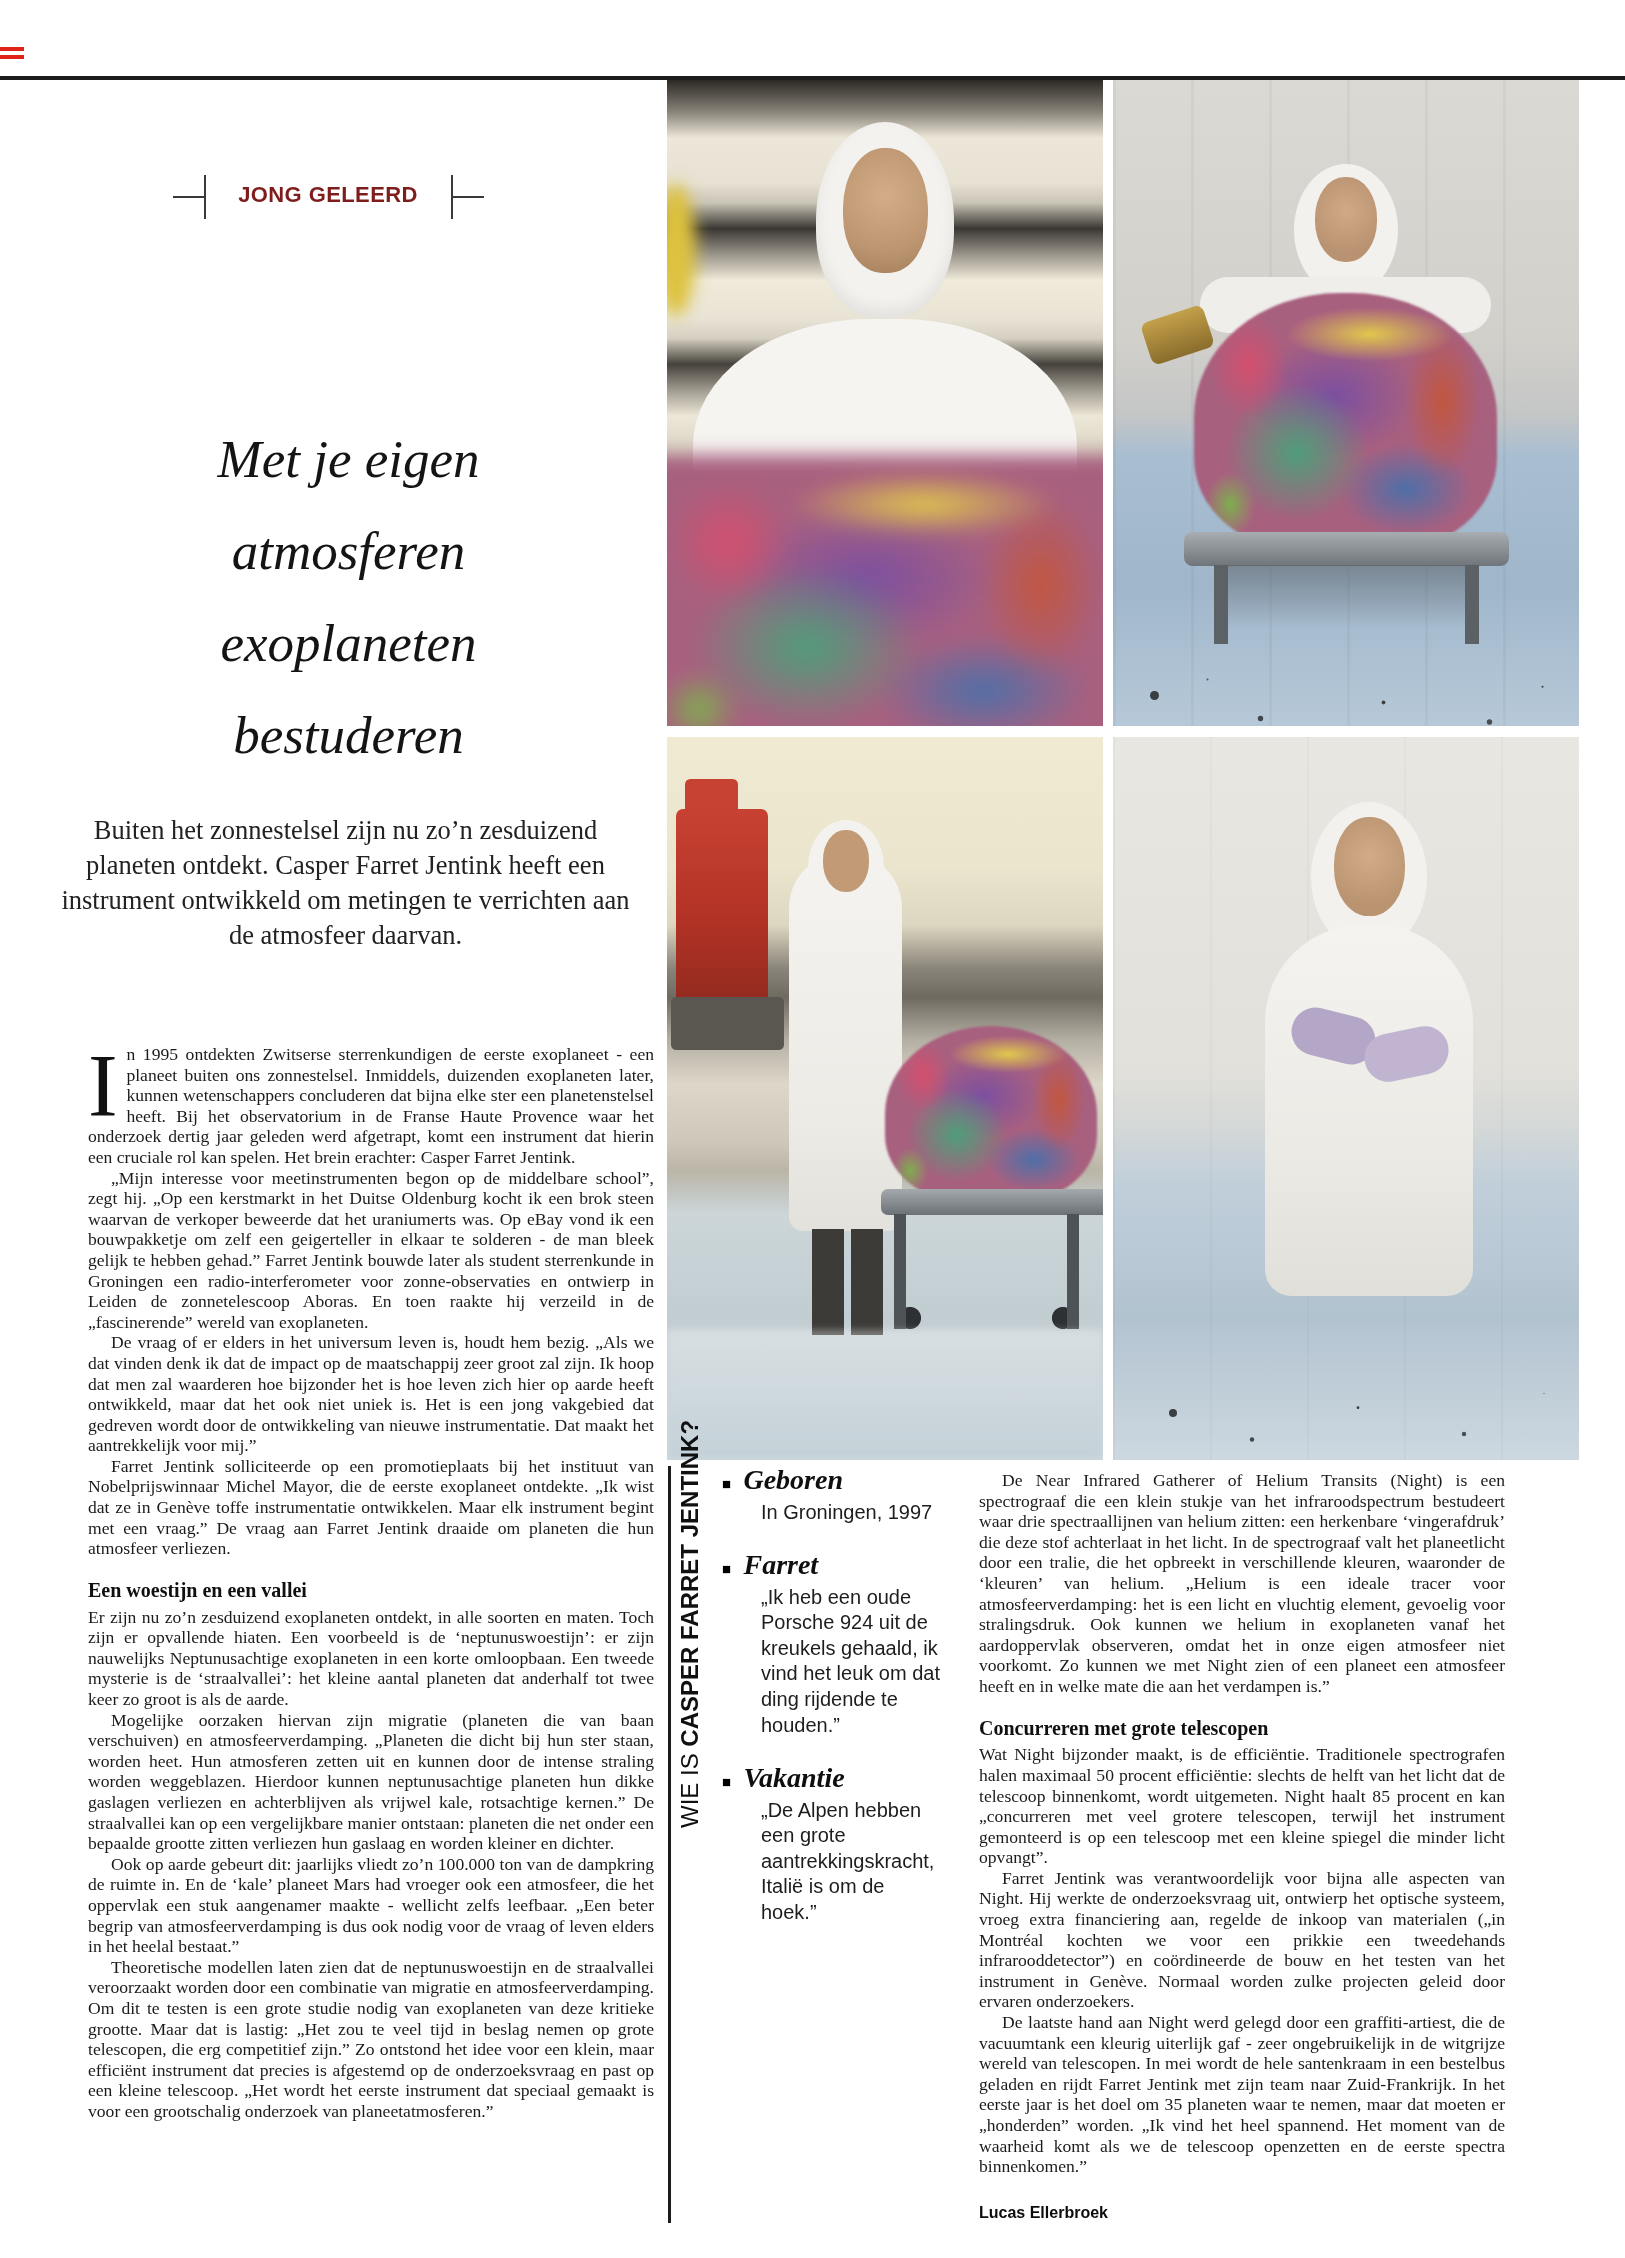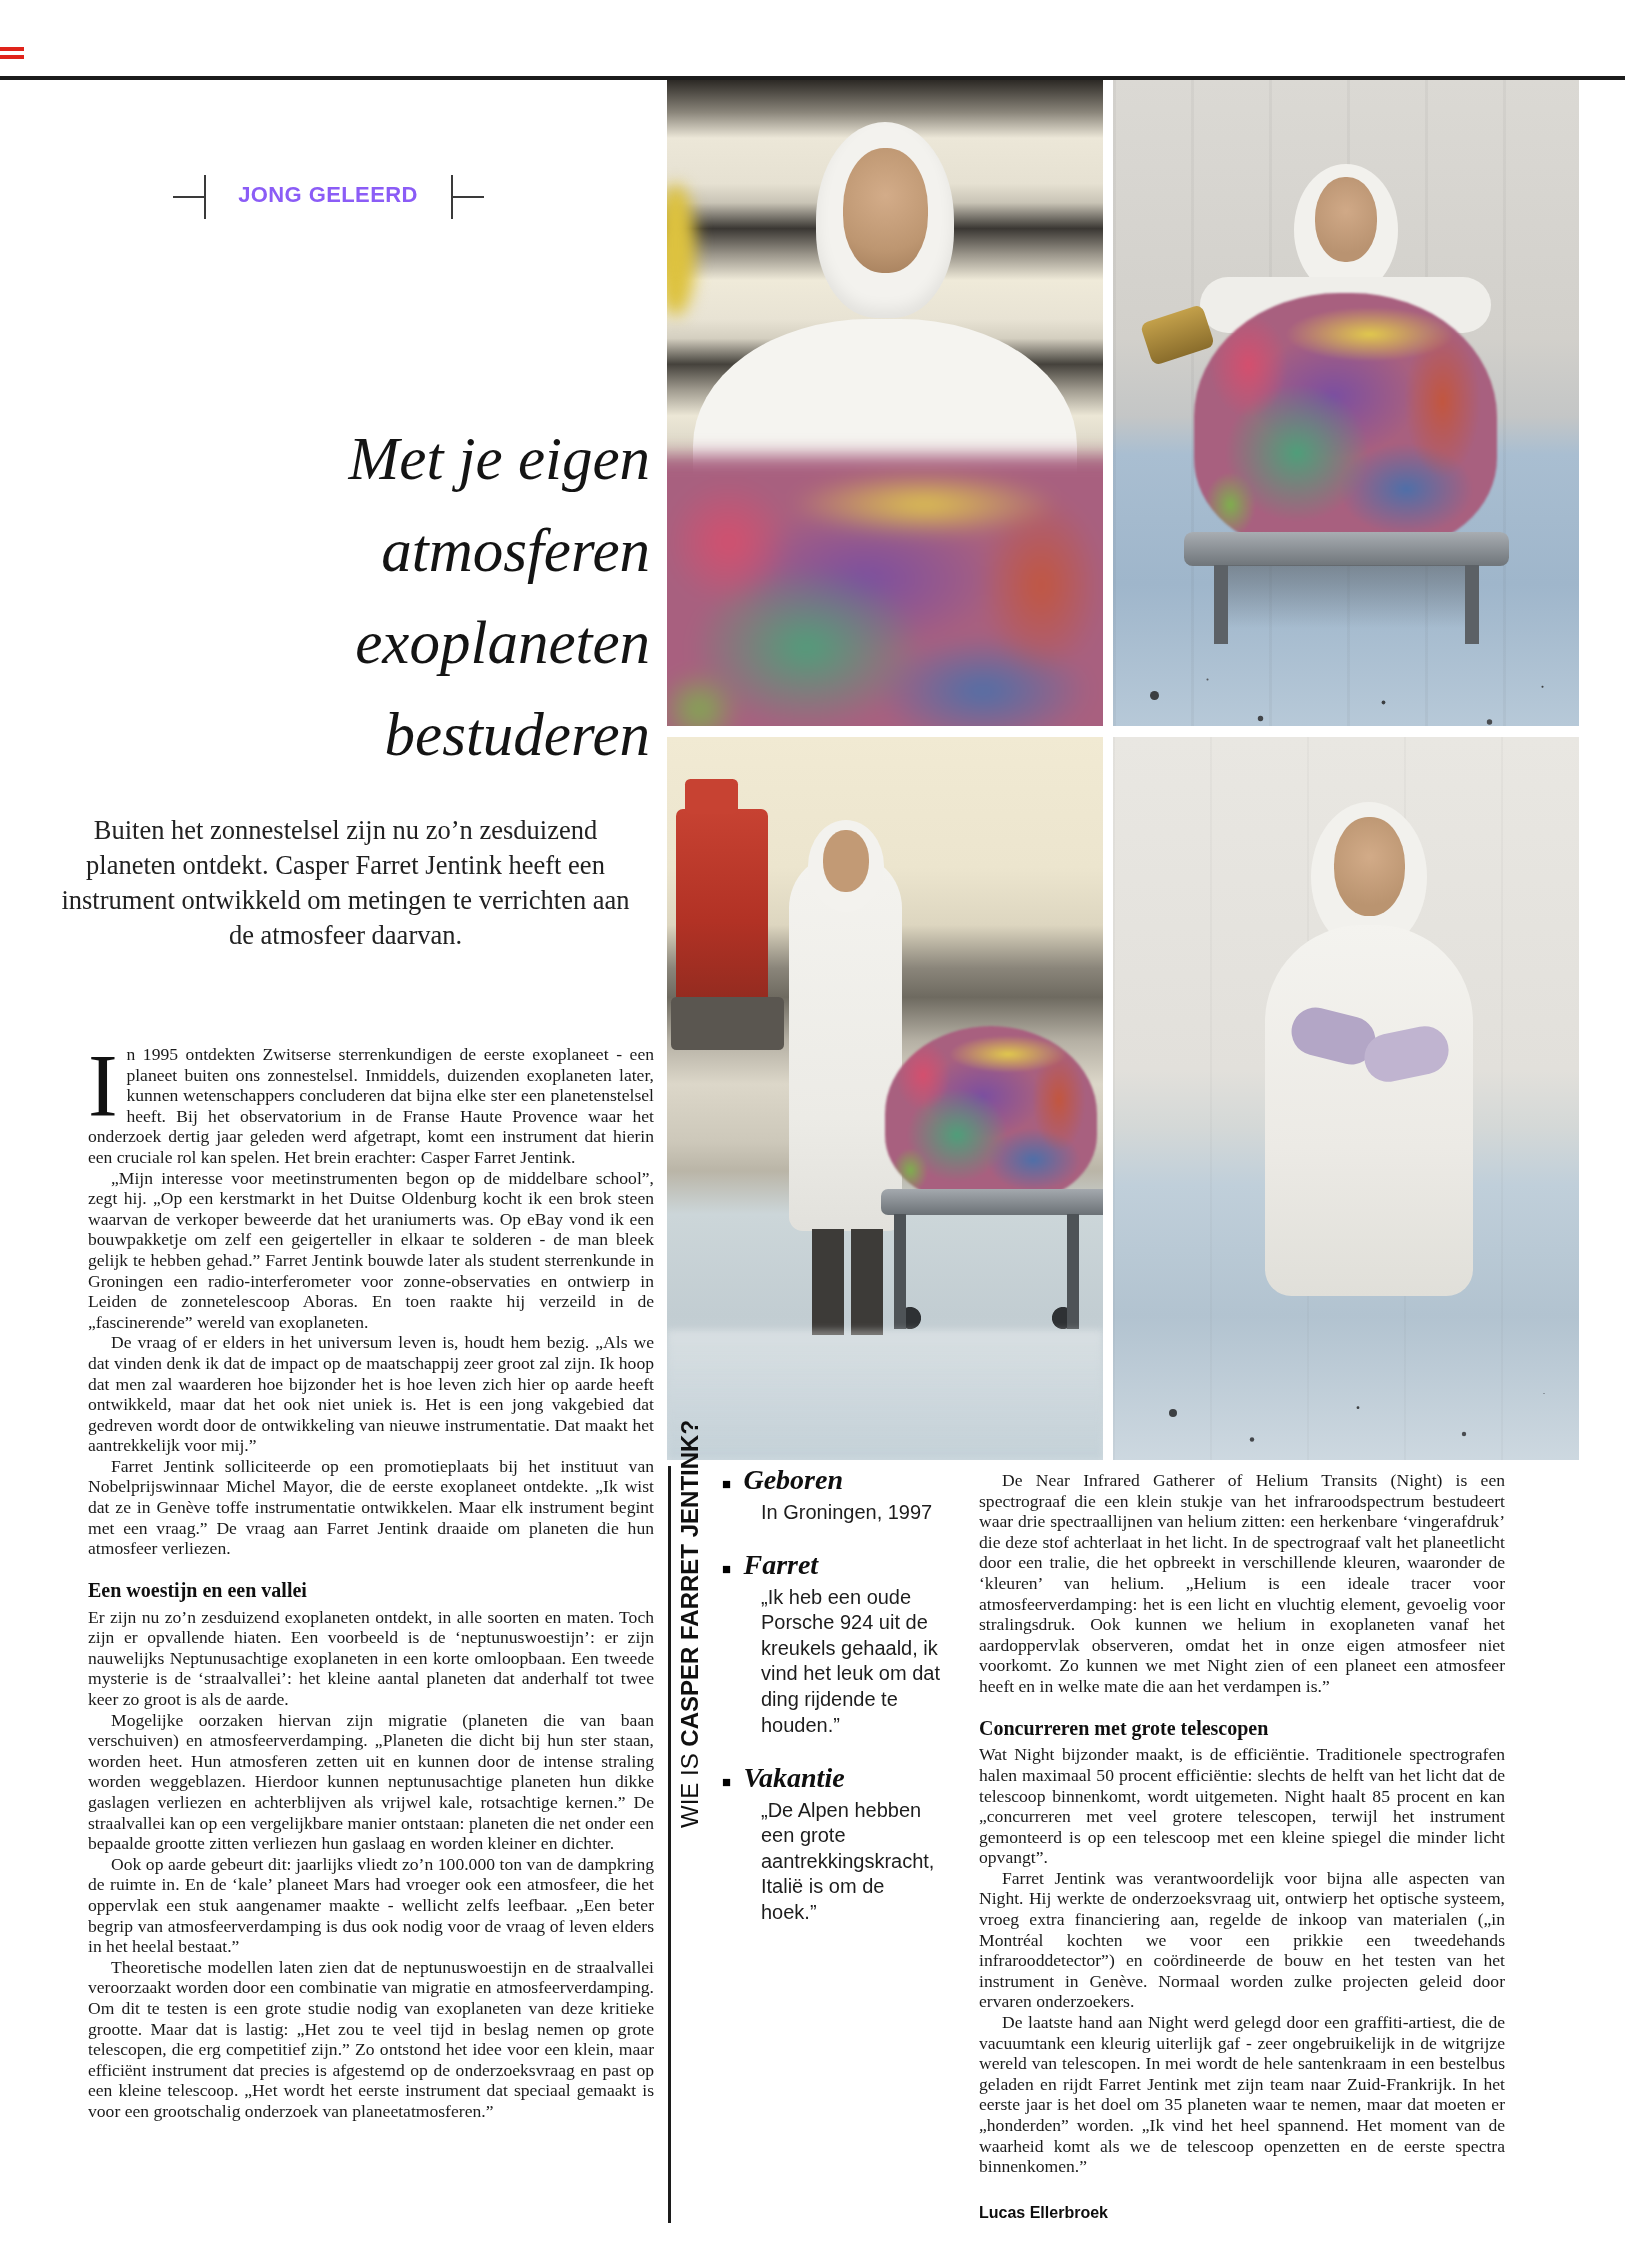--- a/index.html
+++ b/index.html
@@ -7,26 +7,26 @@
     position:relative;width:1626px;height:2258px;background:#fff;
     font-family:"Liberation Serif",serif;color:#1a1a1a;overflow:hidden;
   }
   
   .reg-mark{position:absolute;left:0;width:24px;height:3.5px;background:#e0231a;}
   #top-rule{position:absolute;left:0;top:76px;width:1626px;height:3.5px;background:#1c1c1c;}
   .kmark{position:absolute;background:#3a3a3a;}
   #kicker{
     position:absolute;left:222px;top:182px;width:212px;text-align:center;
     font-family:"Liberation Sans",sans-serif;font-weight:bold;font-size:22px;
-    letter-spacing:0.4px;color:#8b5cf6;
+    letter-spacing:0.4px;color:#7f1d1d;
   }
   
   #headline{
-    position:absolute;left:61px;top:413px;width:589px;text-align:right;
-    font-style:italic;font-weight:400;font-size:61px;line-height:92px;color:#141414;
+    position:absolute;left:54px;top:413px;width:589px;text-align:center;
+    font-style:italic;font-weight:400;font-size:53px;line-height:92px;color:#141414;
   }
   #standfirst{
     position:absolute;left:58px;top:813px;width:575px;text-align:center;
     font-size:26.5px;line-height:35px;color:#222;
   }
   
   .bodycol{position:absolute;font-size:17.6px;line-height:20.6px;text-align:justify;color:#1b1b1b;}
   #col1{left:88px;top:1044px;width:566px;}
   #col2{left:979px;top:1470px;width:526px;}
   .bodycol p{margin:0;}

